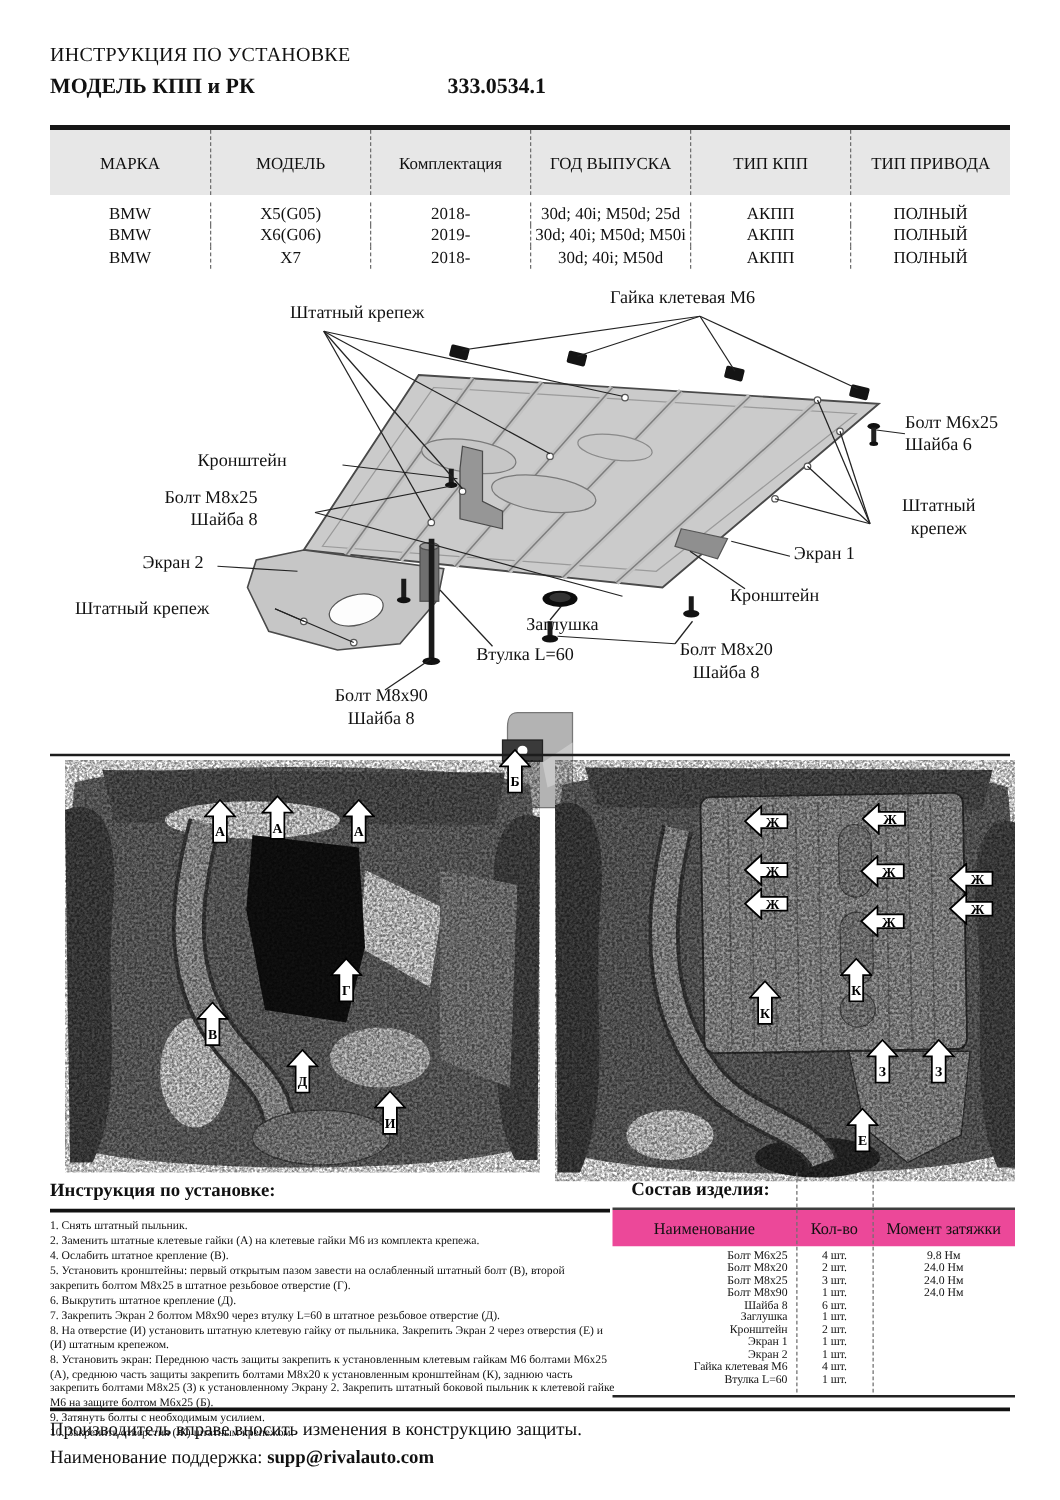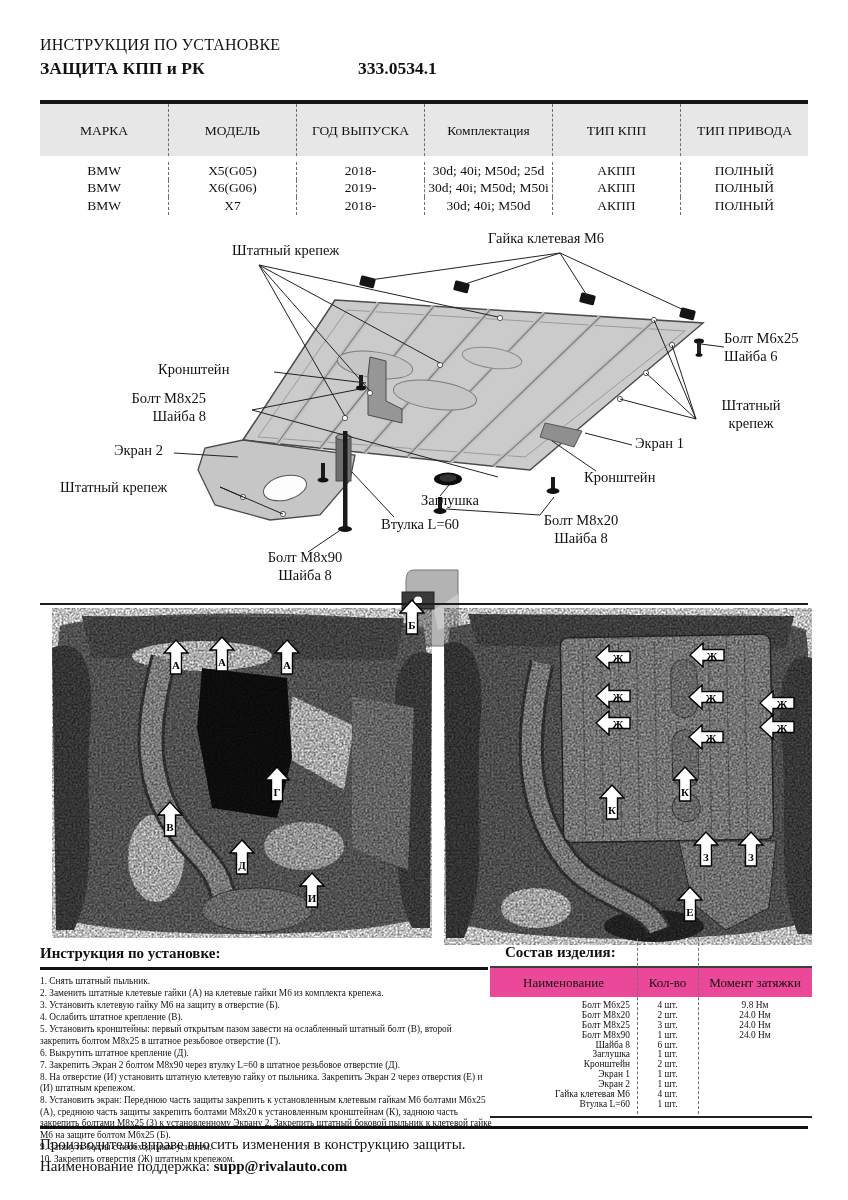--- a/index.html
+++ b/index.html
@@ -47,29 +47,29 @@
   .foot1{left:40px;top:1136px;font-size:15px;}
   .foot2{left:40px;top:1158px;font-size:15px;}
   .foot2 b{font-weight:bold;}
 </style>
 </head>
 <body>
 
 <div class="page">
 
   <div class="abs hdr-line1">ИНСТРУКЦИЯ ПО УСТАНОВКЕ</div>
-  <div class="abs hdr-line2">ЗАЩИТА КПП и РК</div>
+  <div class="abs hdr-line2">МОДЕЛЬ КПП и РК</div>
   <div class="abs hdr-part">333.0534.1</div>
 
   <div class="abs vtable">
     <div class="vhead">
       <div class="cell">МАРКА</div>
       <div class="cell dashL">МОДЕЛЬ</div>
+      <div class="cell dashL">Комплектация</div>
       <div class="cell dashL">ГОД ВЫПУСКА</div>
-      <div class="cell dashL">Комплектация</div>
       <div class="cell dashL">ТИП КПП</div>
       <div class="cell dashL">ТИП ПРИВОДА</div>
     </div>
     <div class="vbody">
       <div class="cell">BMW</div>
       <div class="cell dashL">X5(G05)</div>
       <div class="cell dashL">2018-</div>
       <div class="cell dashL">30d; 40i; M50d; 25d</div>
       <div class="cell dashL">АКПП</div>
       <div class="cell dashL">ПОЛНЫЙ</div>
@@ -390,21 +390,20 @@
   <svg class="marker" style="left:399px;top:599px;z-index:5;" width="26" height="36">
       <path d="M13 1 L25 14 H18.5 V35 H7.5 V14 H1 Z" fill="#fff" stroke="#000" stroke-width="1.4"></path>
       <text x="13" y="30" text-anchor="middle">Б</text>
     </svg>
 
   <div class="abs instr-title">Инструкция по установке:</div>
   <div class="abs instr-rule"></div>
   <div class="abs instr-list">
     <div>1. Снять штатный пыльник.</div>
     <div>2. Заменить штатные клетевые гайки (А) на клетевые гайки М6 из комплекта крепежа.</div>
-    <div>3. Установить клетевую гайку М6 на защиту в отверстие (Б).</div>
     <div>4. Ослабить штатное крепление (В).</div>
     <div>5. Установить кронштейны: первый открытым пазом завести на ослабленный штатный болт (В), второй закрепить болтом М8х25 в штатное резьбовое отверстие (Г).</div>
     <div>6. Выкрутить штатное крепление (Д).</div>
     <div>7. Закрепить Экран 2 болтом М8х90 через втулку L=60 в штатное резьбовое отверстие (Д).</div>
     <div>8. На отверстие (И) установить штатную клетевую гайку от пыльника. Закрепить Экран 2 через отверстия (Е) и (И) штатным крепежом.</div>
     <div>8. Установить экран: Переднюю часть защиты закрепить к установленным клетевым гайкам М6 болтами М6х25 (А), среднюю часть защиты закрепить болтами М8х20 к установленным кронштейнам (К), заднюю часть закрепить болтами М8х25 (З) к установленному Экрану 2. Закрепить штатный боковой пыльник к клетевой гайке М6 на защите болтом М6х25 (Б).</div>
     <div>9. Затянуть болты с необходимым усилием.</div>
     <div>10. Закрепить отверстия (Ж) штатным крепежом.</div>
   </div>
 

